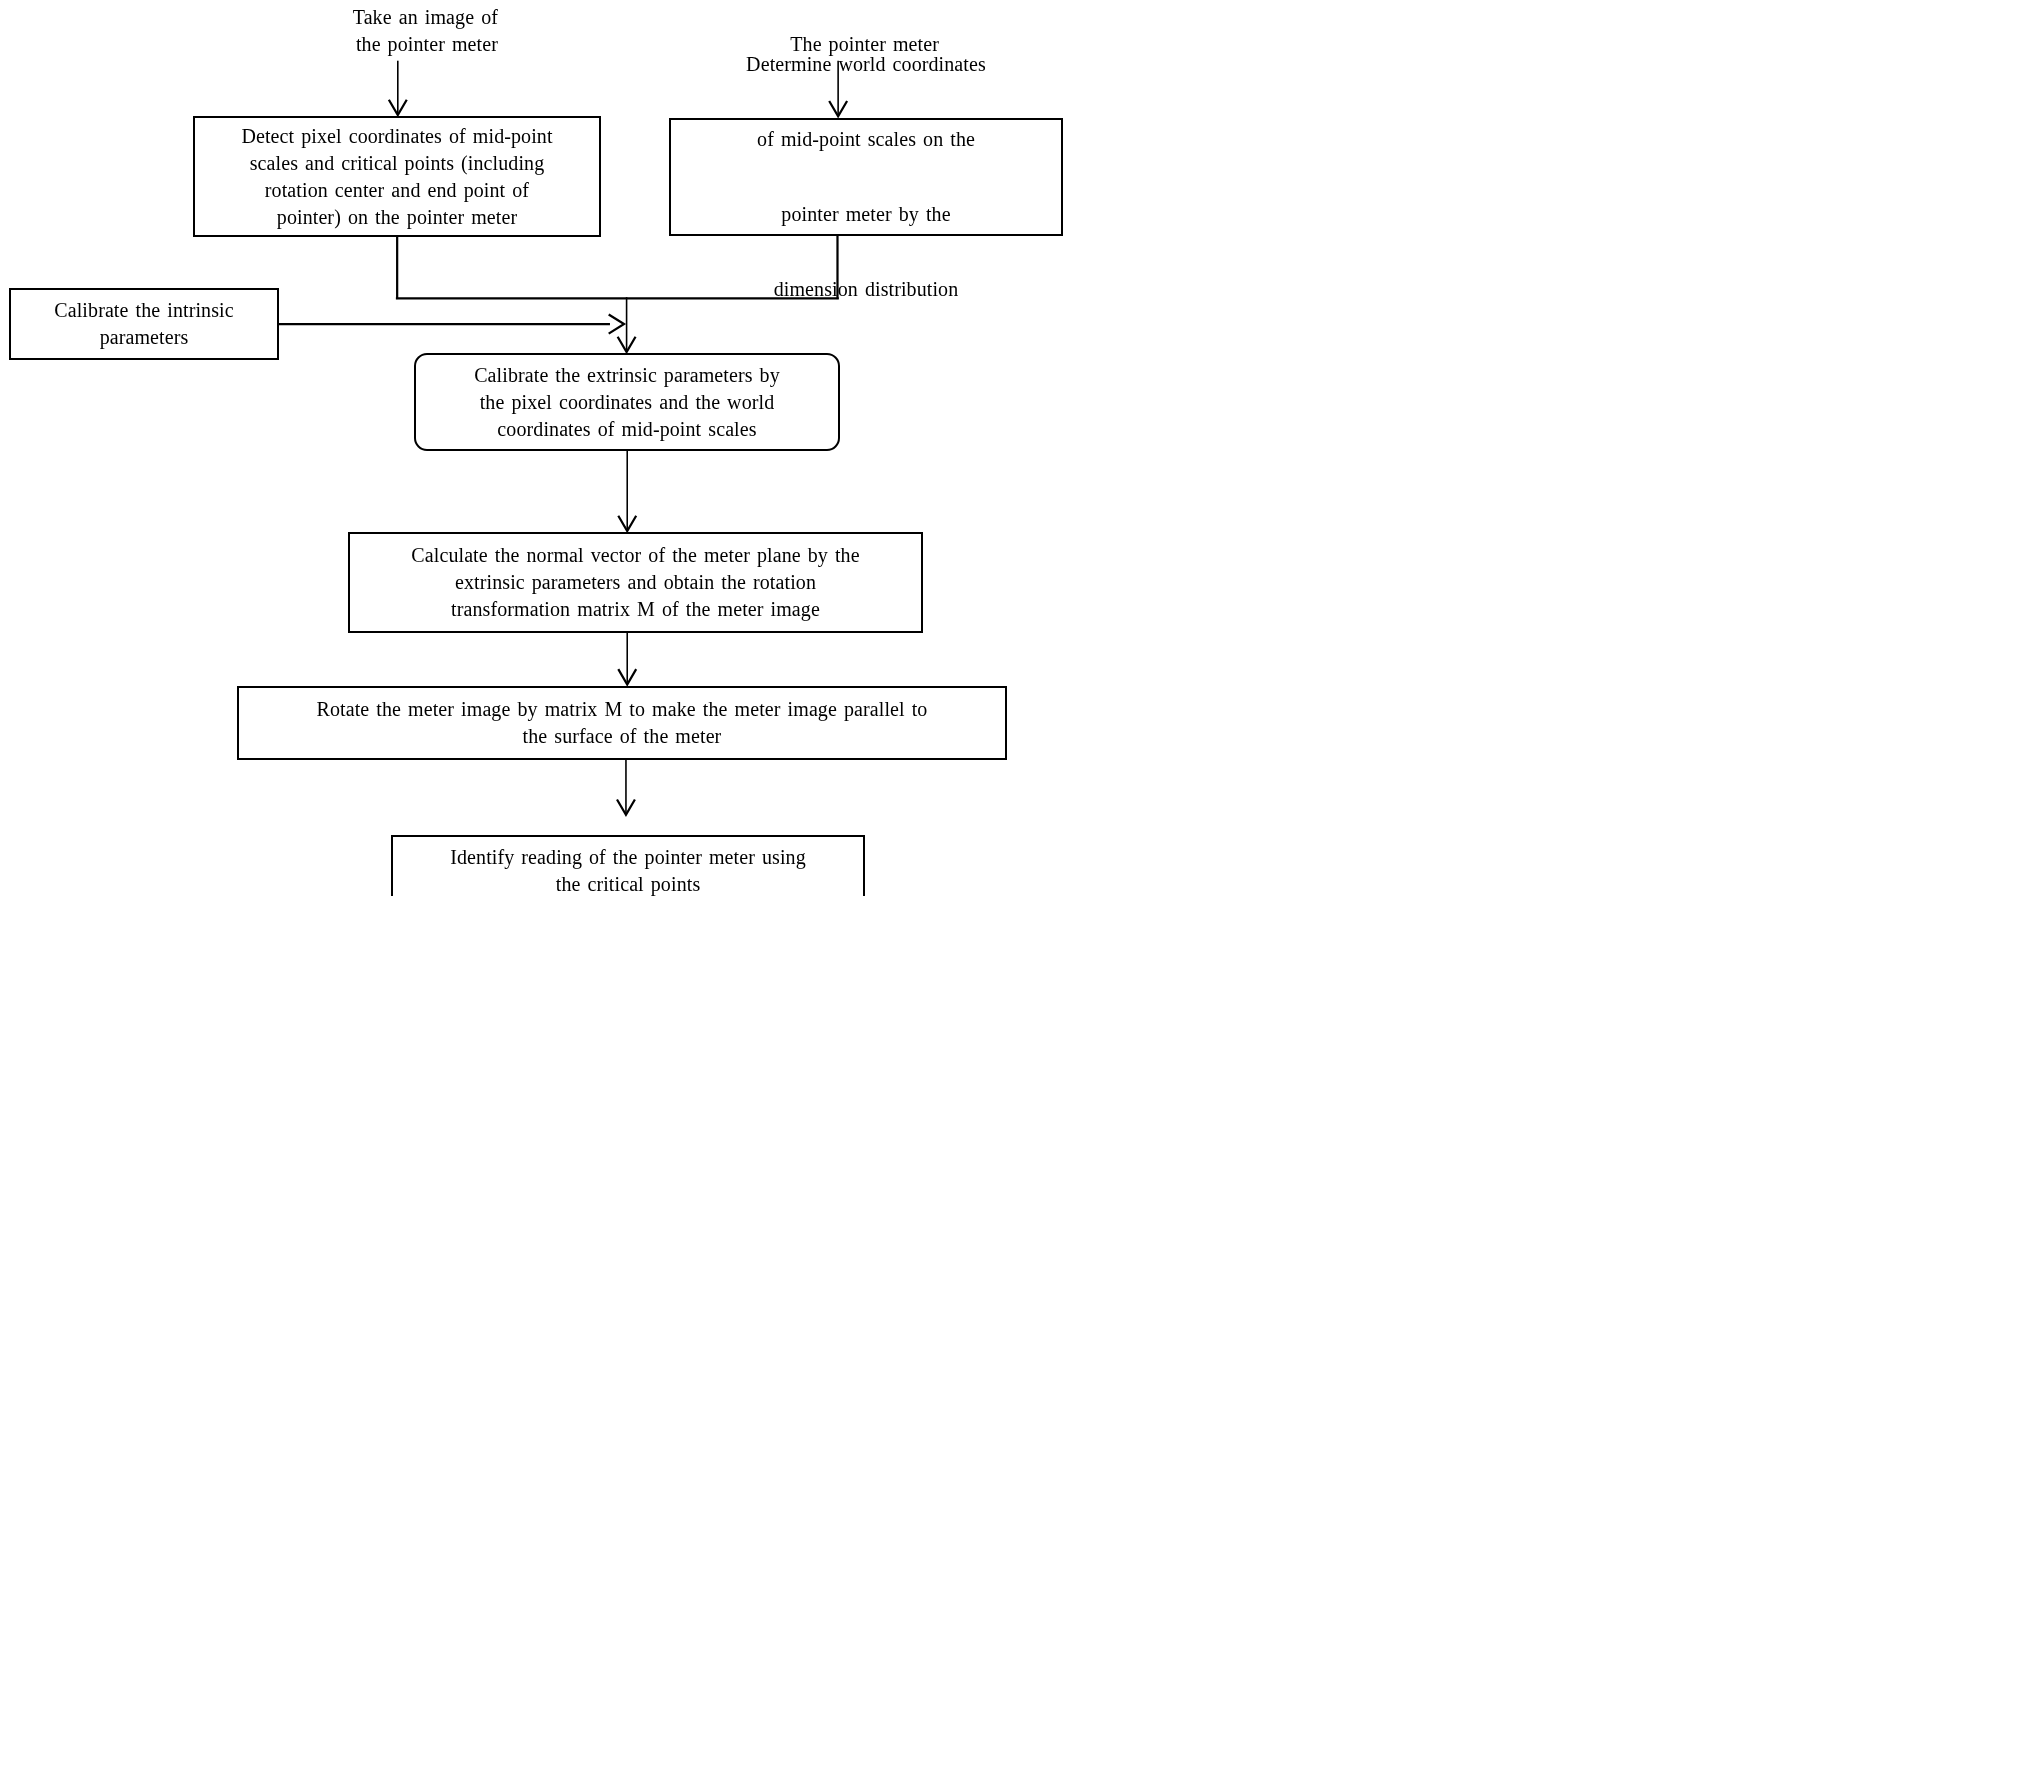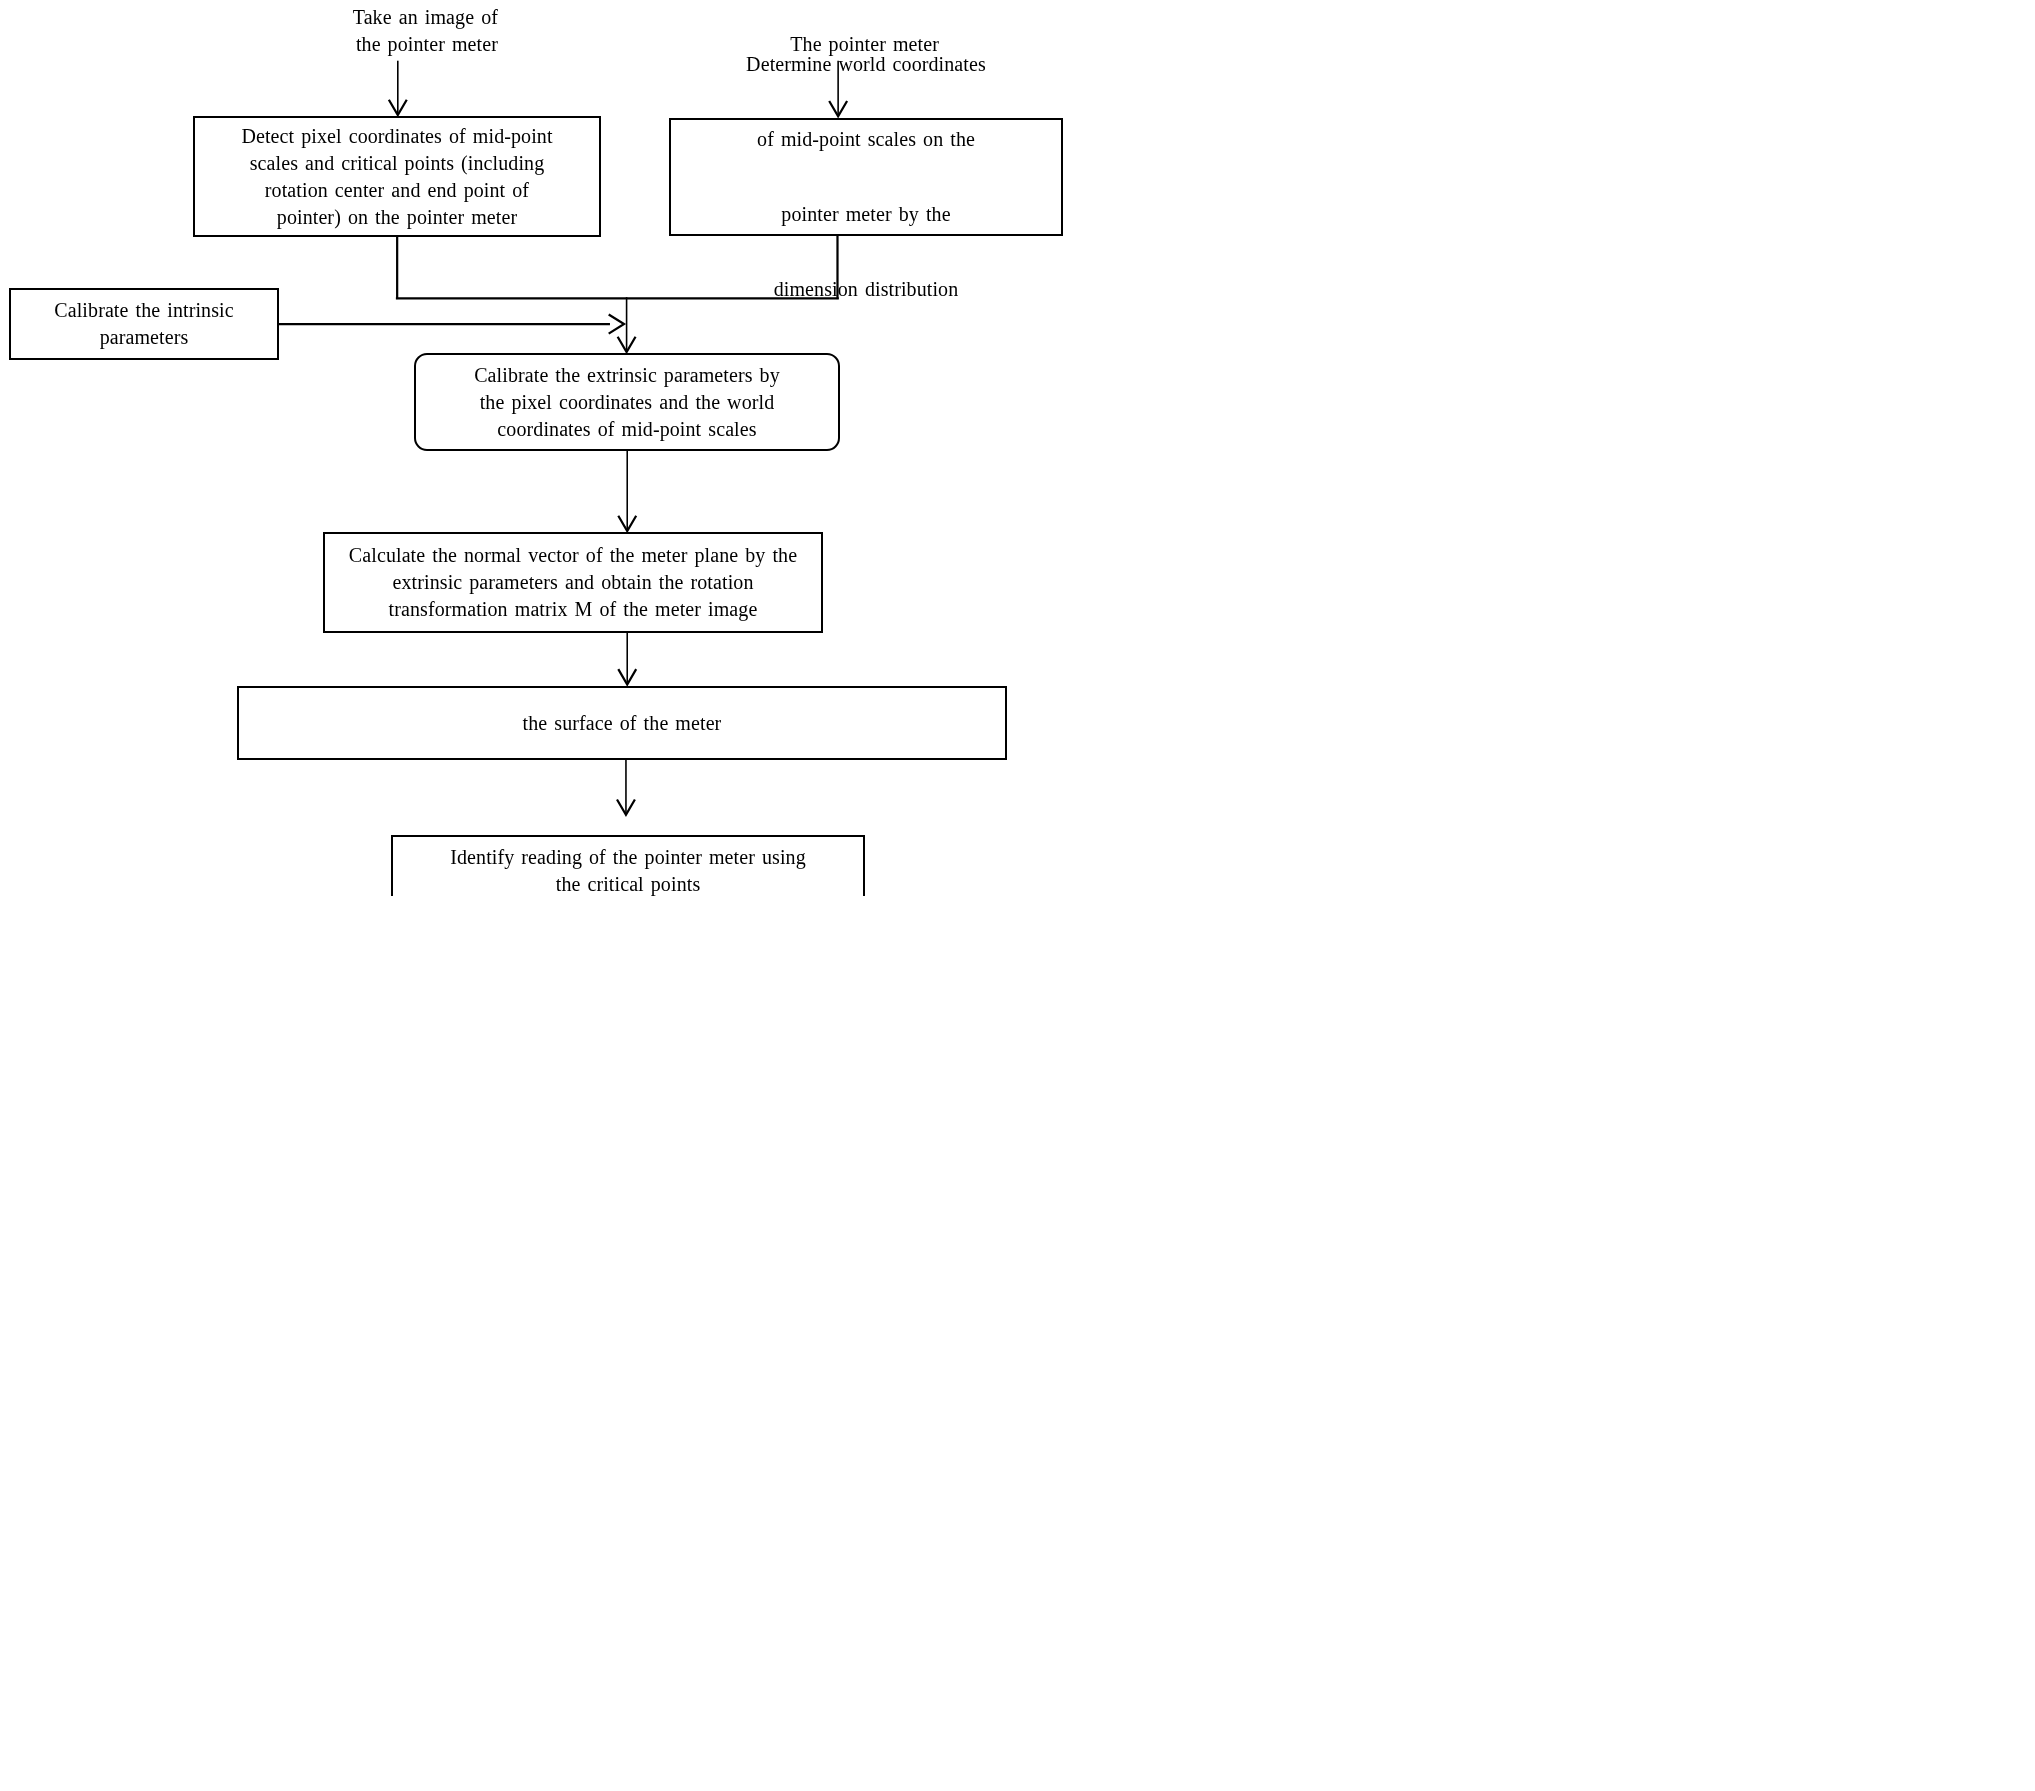--- a/index.html
+++ b/index.html
@@ -43,21 +43,21 @@
     word-spacing: 1.9px;
     letter-spacing: 0.1px;
   }
   .line { display: block; white-space: nowrap; }
 
   
   #box-detect     { left: 193px;  top: 116px;  width: 408px;  height: 121px; }
   #box-world      { left: 669px; top: 118px;  width: 394px;  height: 118px; gap: 48px; }
   #box-intrinsic  { left: 9px;   top: 288px;  width: 270px;  height: 72px; }
   #box-extrinsic  { left: 414px;  top: 353px;  width: 426px;  height: 98px; border-radius: 13px; }
-  #box-normal     { left: 323px;  top: 532px;  width: 500px;  height: 101px; }
+  #box-normal     { left: 348px;  top: 532px;  width: 575px;  height: 101px; }
   #box-rotate     { left: 237px;  top: 686px; width: 770px; height: 74px; }
   #box-identify   { left: 391px;  top: 816px; width: 474px;  height: 72px; margin-top: 19px; }
 
   #label-take-image    { left: 281px;  top: 3.8px;  width: 217px; }
   #label-pointer-meter { left: 722px; top: 31px; width: 217px; }
 </style>
 </head>
 <body>
 
 <div class="canvas">
@@ -146,20 +146,21 @@
     <span class="line">coordinates of mid-point scales</span>
   </div>
 
   <div class="fbox" id="box-normal">
     <span class="line">Calculate the normal vector of the meter plane by the</span>
     <span class="line">extrinsic parameters and obtain the rotation</span>
     <span class="line">transformation matrix M of the meter image</span>
   </div>
 
   <div class="fbox" id="box-rotate">
+    <span class="line">Rotate the meter image by matrix M to make the meter image parallel to</span>
     <span class="line">the surface of the meter</span>
   </div>
 
   <div class="fbox" id="box-identify">
     <span class="line">Identify reading of the pointer meter using</span>
     <span class="line">the critical points</span>
   </div>
 
 </div>
 

